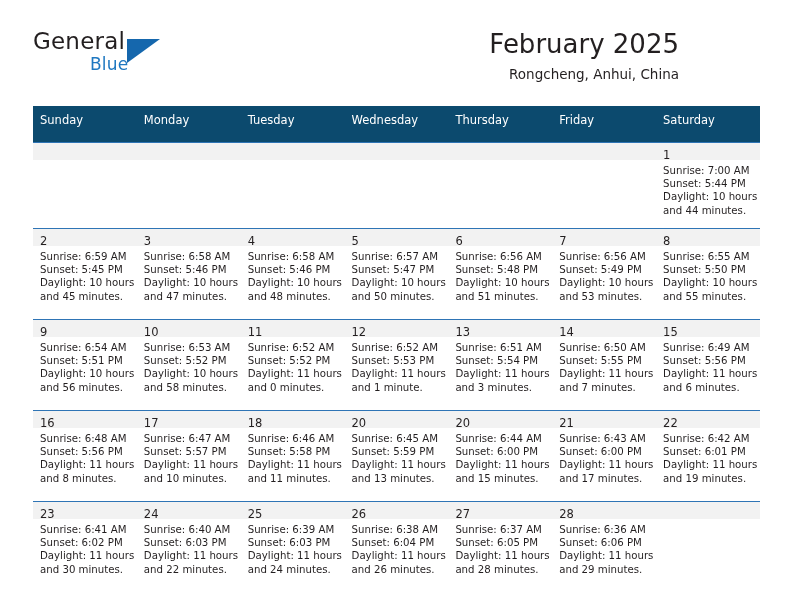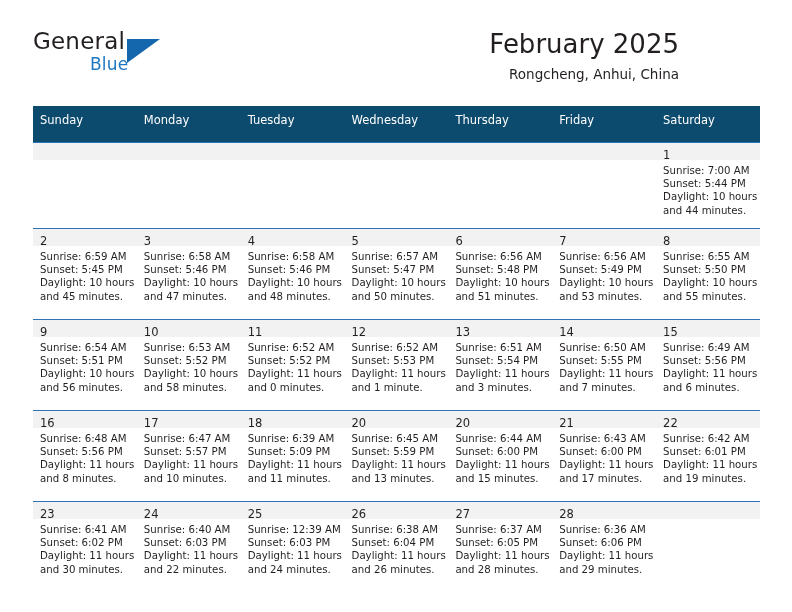--- a/index.html
+++ b/index.html
@@ -365,22 +365,22 @@
             <div class="cell-lines">
               <div>Sunrise: 6:47 AM</div>
               <div>Sunset: 5:57 PM</div>
               <div>Daylight: 11 hours</div>
               <div>and 10 minutes.</div>
             </div>
           </td>
           <td class="">
             <div class="daynum-band"><span class="daynum">18</span></div>
             <div class="cell-lines">
-              <div>Sunrise: 6:39 AM</div>
-              <div>Sunset: 5:09 PM</div>
+              <div>Sunrise: 6:46 AM</div>
+              <div>Sunset: 5:58 PM</div>
               <div>Daylight: 11 hours</div>
               <div>and 11 minutes.</div>
             </div>
           </td>
           <td class="">
             <div class="daynum-band"><span class="daynum">20</span></div>
             <div class="cell-lines">
               <div>Sunrise: 6:45 AM</div>
               <div>Sunset: 5:59 PM</div>
               <div>Daylight: 11 hours</div>
@@ -430,21 +430,21 @@
             <div class="cell-lines">
               <div>Sunrise: 6:40 AM</div>
               <div>Sunset: 6:03 PM</div>
               <div>Daylight: 11 hours</div>
               <div>and 22 minutes.</div>
             </div>
           </td>
           <td class="">
             <div class="daynum-band"><span class="daynum">25</span></div>
             <div class="cell-lines">
-              <div>Sunrise: 12:39 AM</div>
+              <div>Sunrise: 6:39 AM</div>
               <div>Sunset: 6:03 PM</div>
               <div>Daylight: 11 hours</div>
               <div>and 24 minutes.</div>
             </div>
           </td>
           <td class="">
             <div class="daynum-band"><span class="daynum">26</span></div>
             <div class="cell-lines">
               <div>Sunrise: 6:38 AM</div>
               <div>Sunset: 6:04 PM</div>

